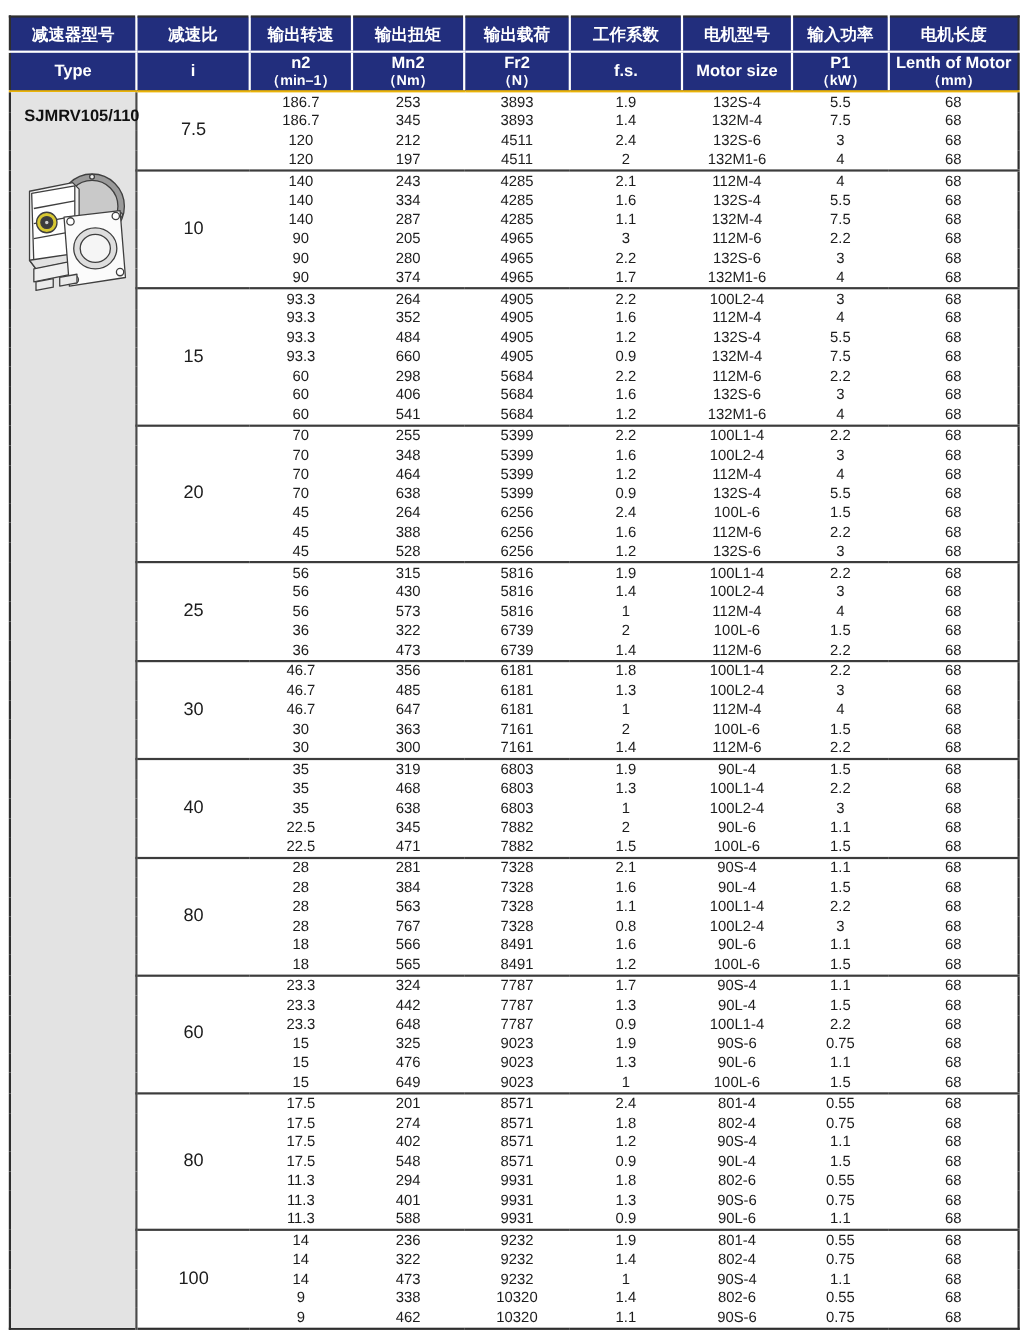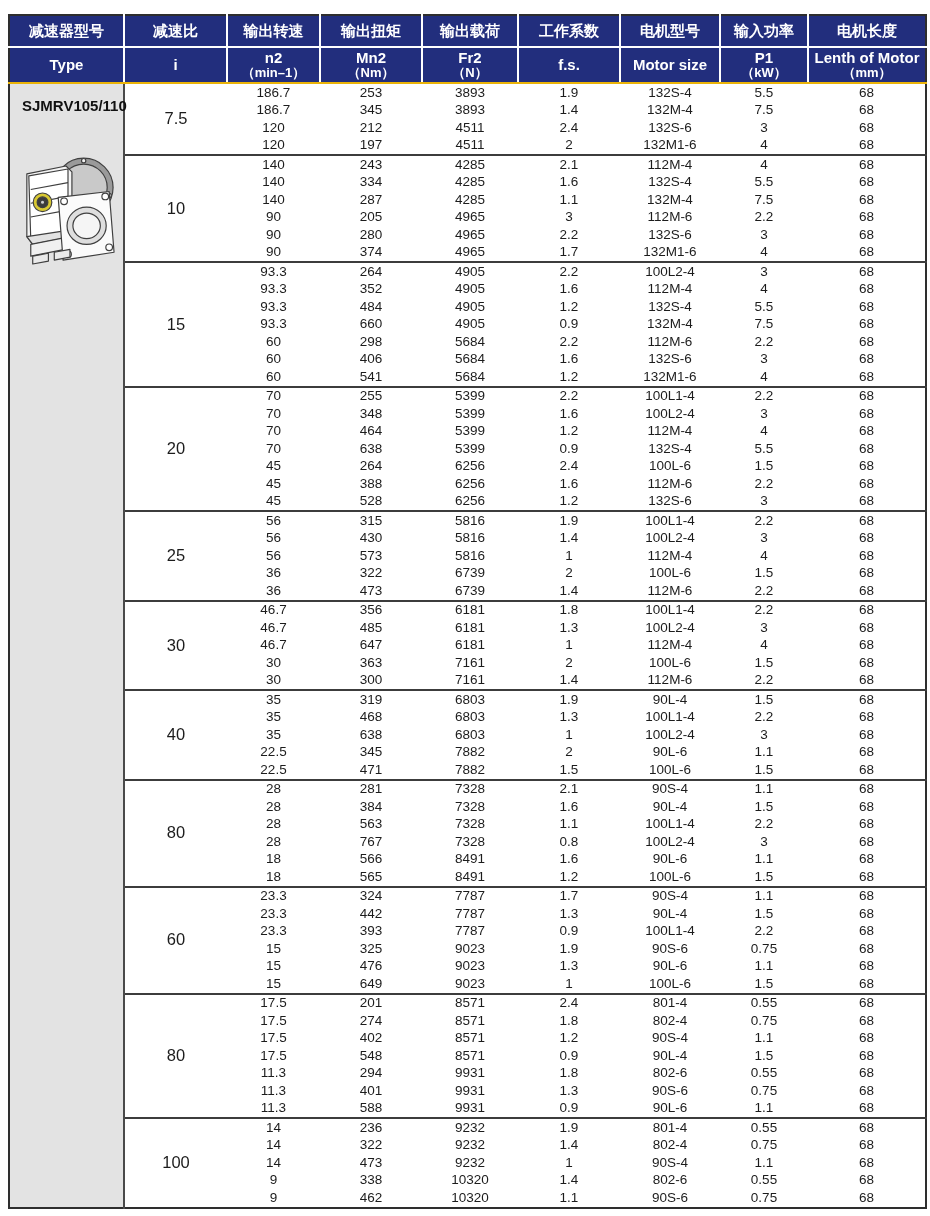--- a/index.html
+++ b/index.html
@@ -608,21 +608,21 @@
           <td>23.3</td>
           <td>442</td>
           <td>7787</td>
           <td>1.3</td>
           <td>90L-4</td>
           <td>1.5</td>
           <td>68</td>
         </tr>
         <tr>
           <td>23.3</td>
-          <td>393</td>
+          <td>648</td>
           <td>7787</td>
           <td>0.9</td>
           <td>100L1-4</td>
           <td>2.2</td>
           <td>68</td>
         </tr>
         <tr>
           <td>15</td>
           <td>325</td>
           <td>9023</td>

